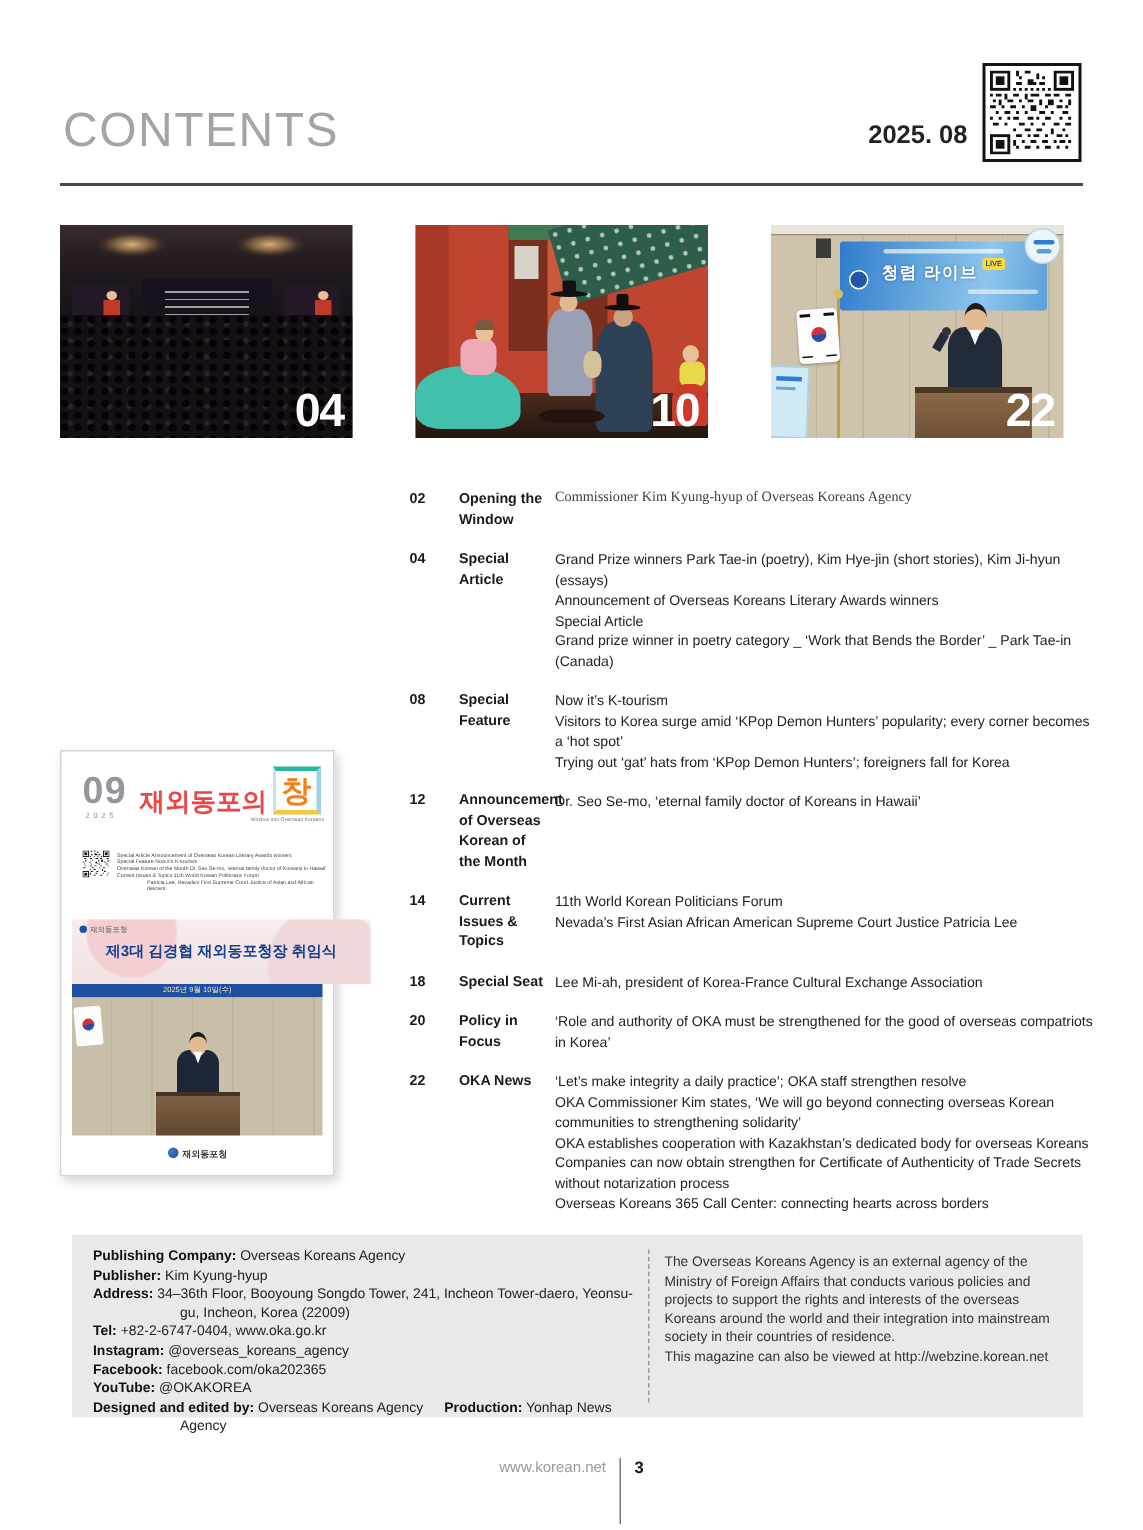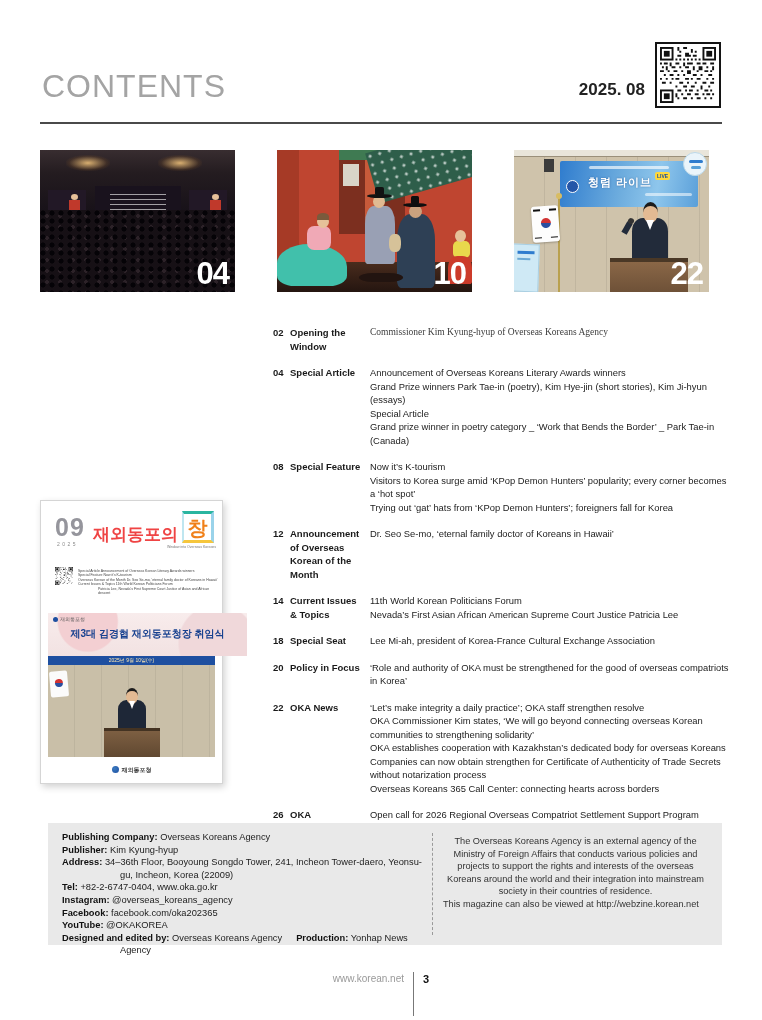--- a/index.html
+++ b/index.html
@@ -107,21 +107,21 @@
         clip-path:polygon(0 0, 100% 0, 50% 100%); }
   .p3 .mic { position:absolute; left:110px; bottom:58px; width:6px; height:12px; background:#222b3a; transform:rotate(30deg); }
   .p3 .mic::before { content:""; position:absolute; left:0px; top:-5px; width:6px; height:6px; border-radius:50%; background:#333; }
   .p3 .podium { position:absolute; left:96px; bottom:0; width:78px; height:34px;
         background:linear-gradient(#8a6747, #6e5138); border-top:4px solid #4a3826; }
 
   
   .toc { position:absolute; left:273px; top:326px; width:460px; }
   .toc-row { display:grid; grid-template-columns:17px 80px 1fr; margin-bottom:13px; }
   .toc-num { font-size:9.5px; font-weight:bold; line-height:13.5px; }
-  .toc-section { font-size:9.5px; font-weight:bold; line-height:13.5px; padding-right:4px; }
+  .toc-section { font-size:9.5px; font-weight:bold; line-height:13.5px; padding-right:4px;margin-left:16px; }
   .toc-desc { font-size:9.4px; line-height:13.5px; color:#222; }
   .toc-byline { font-family:"Liberation Serif", serif; font-size:9.5px; color:#3c3c3c; line-height:13.5px; }
 
   
   .cover { position:absolute; left:40px; top:500px; width:183px; height:284px; background:#fff;
            border:1px solid #d5d5d5; box-shadow:2px 3px 7px rgba(0,0,0,.18); }
   .cov-no { position:absolute; left:14px; top:12px; font-size:25px; font-weight:bold; color:#95959c; letter-spacing:1px;text-align:right; }
   .cov-yr { position:absolute; left:16px; top:40px; font-size:5px; letter-spacing:2.5px; color:#8a8a8a; }
   .cov-masthead { position:absolute; right:44px; top:22px; font-size:17px; font-weight:bold; color:#ef4444; }
   .cov-logo { position:absolute; right:8px; top:10px; width:32px; height:32px; background:#fff;
@@ -166,21 +166,21 @@
         background:radial-gradient(circle at 35% 35%, #3a7ac0, #1e4fa0); margin-right:3px; vertical-align:-1px; }
 
   
   .footer-box { position:absolute; left:48px; top:823px; width:674px; height:122px; background:#e9e9e9;
         display:flex; padding:8px 14px; }
   .f-left { width:368px; }
   .f-line { font-size:9.3px; line-height:12.6px; color:#222; padding-left:58px; text-indent:-58px; }
   .f-line b { color:#111; }
   .f-sep { border-left:1px dashed #9a9a9a; margin:2px 0 2px 2px; }
   .f-right { flex:1; padding-left:10px; }
-  .f-about { font-size:9.2px; line-height:12.6px; color:#333; margin-top:4px;text-align:center; }
+  .f-about { font-size:9.2px; line-height:12.6px; color:#333; margin-top:4px; }
   .f-webzine { font-size:9.2px; line-height:12.6px; color:#333; margin-top:0; }
   .prod-pair { margin-left:14px; }
 
   
   .page-footer { position:absolute; left:0; top:972px; width:100%; display:flex; justify-content:center; align-items:flex-start; }
   .pf-site { font-size:10px; color:#999; margin-right:9px; padding-top:1px; }
   .pf-bar { width:1px; height:44px; background:#777; }
   .pf-num { font-size:11px; font-weight:bold; color:#111; margin-left:9px; padding-top:1px; }
 </style>
 </head>
@@ -279,22 +279,22 @@
         <div class="toc-num">02</div>
         <div class="toc-section">Opening the Window</div>
         <div class="toc-desc">
           <div class="toc-byline">Commissioner Kim Kyung-hyup of Overseas Koreans Agency</div>
         </div>
       </div>
       <div class="toc-row">
         <div class="toc-num">04</div>
         <div class="toc-section">Special Article</div>
         <div class="toc-desc">
+          <div class="toc-line">Grand Prize winners Park Tae-in (poetry), Kim Hye-jin (short stories), Kim Ji-hyun (essays)</div>
           <div class="toc-line">Announcement of Overseas Koreans Literary Awards winners</div>
-          <div class="toc-line">Grand Prize winners Park Tae-in (poetry), Kim Hye-jin (short stories), Kim Ji-hyun (essays)</div>
           <div class="toc-line">Special Article</div>
           <div class="toc-line">Grand prize winner in poetry category _ ‘Work that Bends the Border’ _ Park Tae-in (Canada)</div>
         </div>
       </div>
       <div class="toc-row">
         <div class="toc-num">08</div>
         <div class="toc-section">Special Feature</div>
         <div class="toc-desc">
           <div class="toc-line">Now it’s K-tourism</div>
           <div class="toc-line">Visitors to Korea surge amid ‘KPop Demon Hunters’ popularity; every corner becomes a ‘hot spot’</div>

